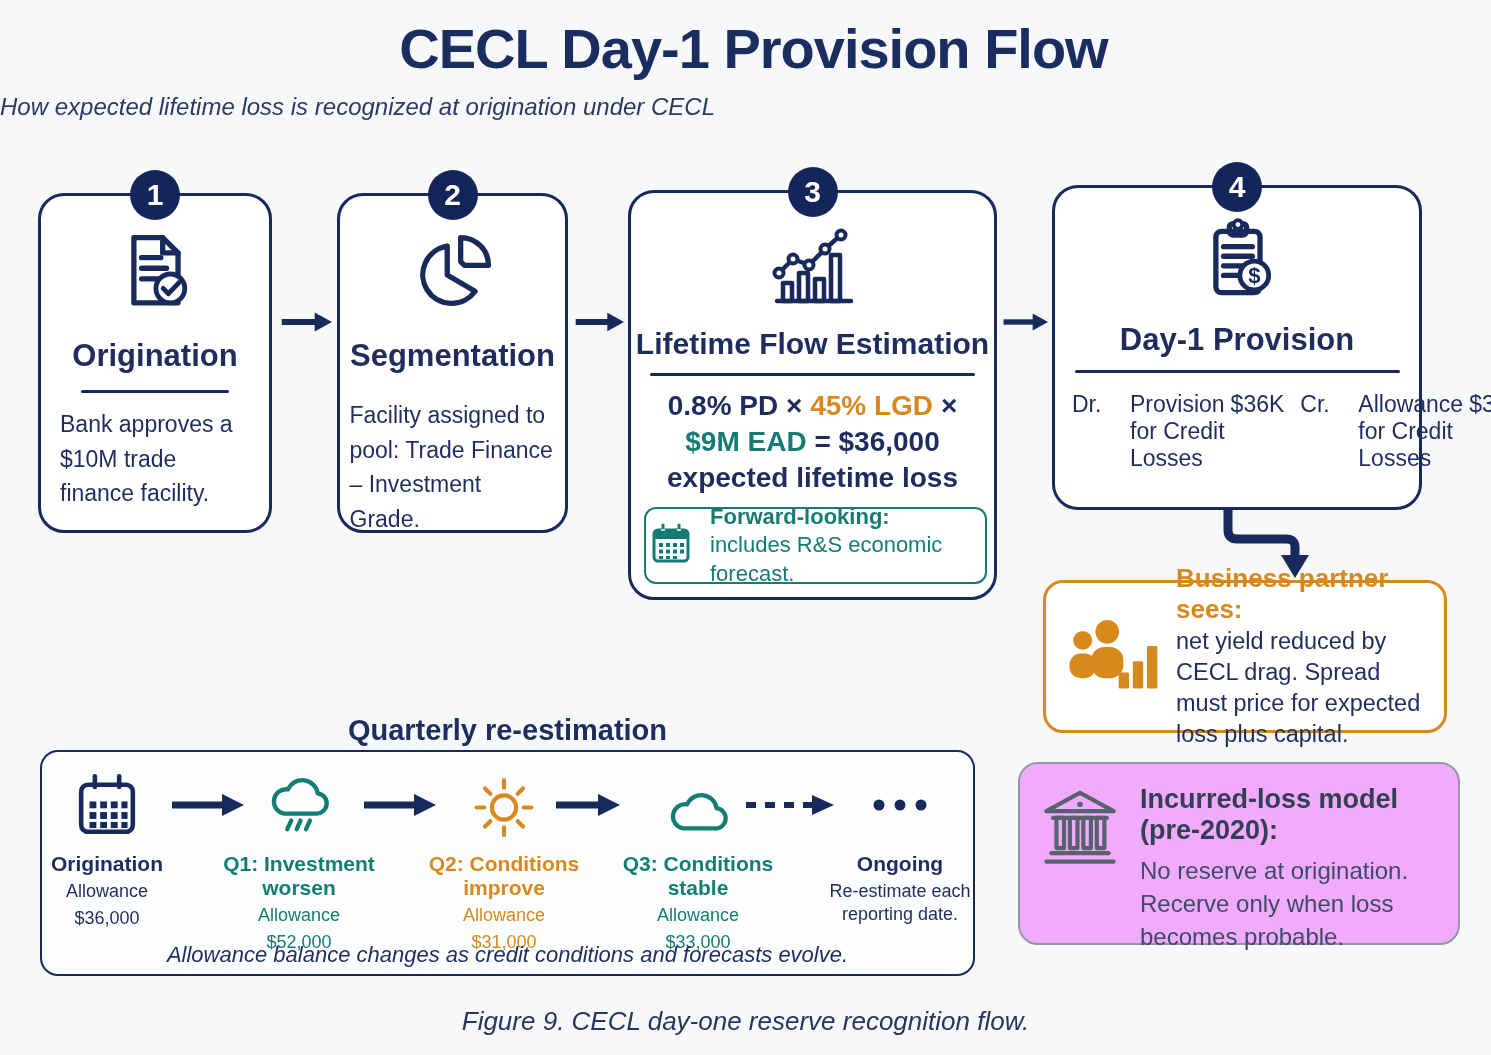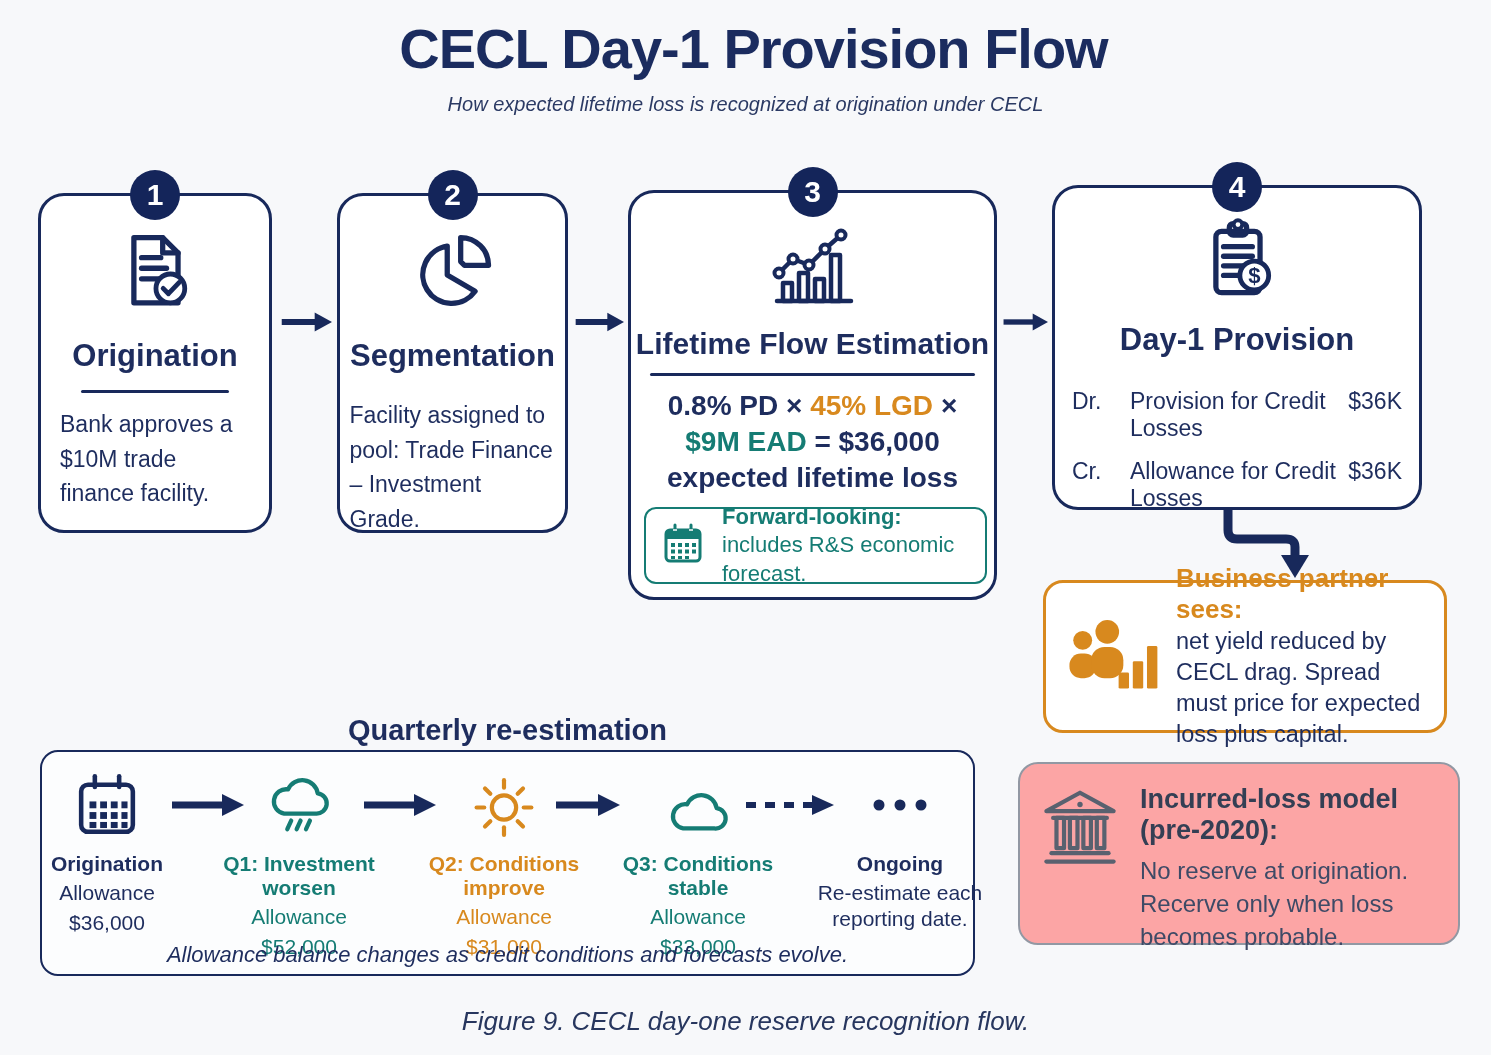--- a/index.html
+++ b/index.html
@@ -6,70 +6,70 @@
     --navy:#18295B; --navy-text:#1E2D5E; --orange:#D8891E; --teal:#157C74;
     --gray-border:#9298A3; --gray-icon:#59616F; --gray-title:#343F54; --gray-body:#3E4A66;
     --bg:#F7F8FA;
   }
   *{margin:0;padding:0;box-sizing:border-box;}
   body{font-family:"Liberation Sans","DejaVu Sans",sans-serif;background:#fff;}
   .canvas{position:relative;width:1491px;height:1055px;background:var(--bg);overflow:hidden;}
 
   .page-title{position:absolute;left:0;top:16px;width:100%;text-align:center;
     font-size:56px;font-weight:800;color:#1B2C5F;letter-spacing:-1px;padding-left:16px;}
-  .page-subtitle{position:absolute;left:0;top:93px;width:100%;text-align:center;
-    font-size:20px;font-style:italic;font-weight:500;color:#2B3A64;}
+  .page-subtitle{position:absolute;left:0;top:93px;width:100%;
+    font-size:24px;font-style:italic;font-weight:500;color:#2B3A64;}
 
   .step-card{position:absolute;background:#fff;border:3px solid var(--navy);border-radius:26px;
     display:flex;flex-direction:column;align-items:center;}
   .badge{position:absolute;top:-26px;left:50%;transform:translateX(-50%);width:50px;height:50px;
     border-radius:50%;background:#14255A;color:#fff;font-size:30px;font-weight:800;
     display:flex;align-items:center;justify-content:center;}
   .card-title{font-size:31px;font-weight:700;color:var(--navy-text);}
   .divider{height:3px;background:var(--navy);border-radius:2px;}
   .card-body{font-size:23px;line-height:1.5;color:var(--navy-text);text-align:left;}
 
   .h-arrow{position:absolute;}
   svg .stroke-navy{stroke:var(--navy);fill:none;stroke-linecap:round;stroke-linejoin:round;}
 
   
   .formula{font-size:28px;font-weight:700;line-height:1.28;text-align:center;color:var(--navy-text);}
   .f-orange{color:var(--orange);} .f-teal{color:var(--teal);}
   .chip{position:absolute;left:13px;top:314px;width:343px;height:77px;border:2.5px solid var(--teal);
-    border-radius:12px;background:#fff;display:flex;align-items:center;padding:0 12px;gap:14px;justify-content:center;}
+    border-radius:12px;background:#fff;display:flex;align-items:center;padding:0 0;gap:14px;justify-content:center;}
   .chip-title{font-size:22px;font-weight:700;color:var(--teal);line-height:1.3;}
   .chip-body{font-size:22px;color:var(--teal);line-height:1.3;}
 
   
-  .journal{width:330px;display:flex;flex-direction:column;gap:16px;}
+  .journal{width:330px;display:flex;flex-direction:row;gap:16px;}
   .j-row{display:grid;grid-template-columns:46px 1fr auto;gap:6px;font-size:23px;color:var(--navy-text);align-items:baseline;}
   .j-acct{text-align:left;padding-left:6px;}
   .j-amt{font-weight:500;}
 
   
   .partner-box{position:absolute;left:1043px;top:580px;width:404px;height:153px;background:#fff;
     border:3px solid var(--orange);border-radius:20px;display:flex;align-items:center;padding:10px 14px;gap:12px;}
   .partner-title{font-size:26px;font-weight:700;color:var(--orange);margin-bottom:1px;}
   .partner-body{font-size:23.5px;color:var(--navy-text);line-height:1.32;}
 
   
-  .incurred-box{position:absolute;left:1018px;top:762px;width:442px;height:183px;background:#fca5a5;
+  .incurred-box{position:absolute;left:1018px;top:762px;width:442px;height:183px;background:#f0abfc;
     border:2.5px solid var(--gray-border);border-radius:20px;display:flex;padding:20px 18px;gap:18px;}
   .incurred-title{font-size:27px;font-weight:700;color:var(--gray-title);margin-bottom:8px;}
   .incurred-body{font-size:24px;color:var(--gray-body);line-height:1.38;max-width:300px;}
 
   
   .q-title{position:absolute;left:40px;top:714px;width:935px;text-align:center;
     font-size:29px;font-weight:700;color:var(--navy-text);}
   .q-box{position:absolute;left:40px;top:750px;width:935px;height:226px;background:#FCFDFE;
     border:2.5px solid var(--navy);border-radius:18px;}
   .q-item{position:absolute;width:200px;text-align:center;}
   .q-icon{height:78px;display:flex;align-items:flex-end;justify-content:center;}
   .q-label{font-size:21px;font-weight:700;margin-top:8px;}
-  .q-line{font-size:21px;margin-top:4px;line-height:1.25;}
+  .q-line{font-size:18px;margin-top:4px;line-height:1.25;}
   .c-navy{color:var(--navy-text);} .c-teal{color:var(--teal);} .c-orange{color:var(--orange);}
   .q-caption{position:absolute;left:0;top:190px;width:100%;text-align:center;
     font-size:22px;font-style:italic;color:var(--navy-text);}
 
   .fig-caption{position:absolute;left:0;top:1006px;width:100%;text-align:center;
     font-size:26px;font-style:italic;color:#27365E;}
 </style>
 </head>
 <body>
 

